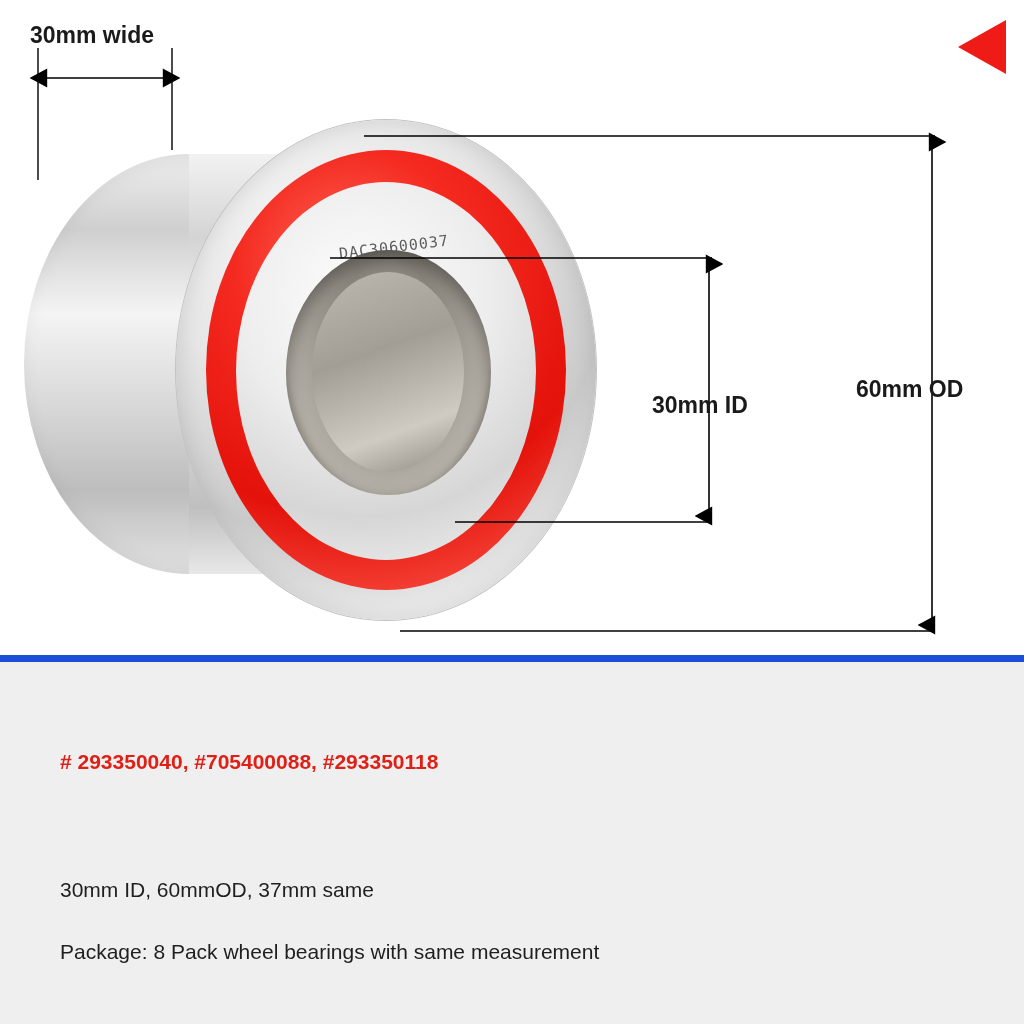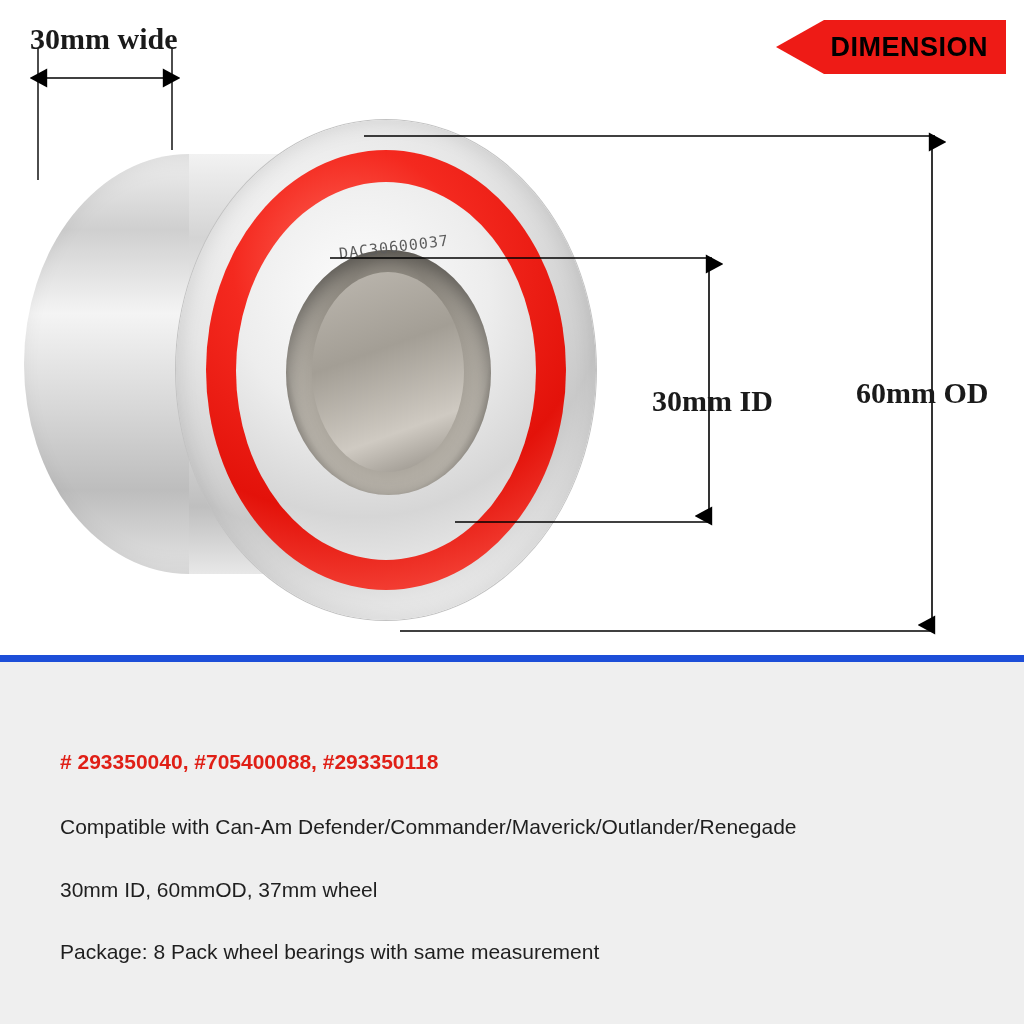--- a/index.html
+++ b/index.html
@@ -59,27 +59,26 @@
     font-size: 27px;
     font-weight: bold;
     letter-spacing: 0.5px;
     white-space: nowrap;
   }
 
   
   .lbl {
     position: absolute;
     color: #1a1a1a;
-    font-size: 30px;
+    font-size: 23px;
     font-weight: bold;
     white-space: nowrap;
-    font-family: Liberation Serif, serif;
   }
   .lbl-width { left: 30px; top: 22px; }
-  .lbl-id    { left: 652px; top: 384px; }
+  .lbl-id    { left: 652px; top: 392px; }
   .lbl-od    { left: 856px; top: 376px; }
 
   
   .bearing {
     position: absolute;
     left: 24px;
     top: 120px;
     width: 560px;
     height: 510px;
   }
@@ -194,23 +193,20 @@
 </style>
 </head>
 <body>
 
 <div class="page">
 
   <div class="diagram">
 
     <div class="banner">
       <div class="banner-arrow"></div>
-      <div class="banner-box">
-        <span class="banner-text">DIMENSION</span>
-      </div>
     </div>
 
     <div class="bearing">
       <div class="barrel"></div>
       <div class="barrel-fill"></div>
       <div class="ring-outer"></div>
       <div class="ring-red"></div>
       <div class="ring-face"></div>
       <div class="bore"></div>
       <div class="bore-inner"></div>
@@ -246,18 +242,17 @@
       <line x1="709" y1="264" x2="709" y2="516" stroke="#000" stroke-width="1.6" marker-start="url(#arrUp)" marker-end="url(#arrDown)"></line>
     </svg>
 
     <div class="lbl lbl-width">30mm wide</div>
     <div class="lbl lbl-id">30mm ID</div>
     <div class="lbl lbl-od">60mm OD</div>
   </div>
 
   <div class="panel">
     <div class="line red l1"># 293350040, #705400088, #293350118</div>
-    <div class="line l2">Compatible with Can-Am Defender/Commander/Maverick/Outlander/Renegade</div>
-    <div class="line l3">30mm ID, 60mmOD, 37mm wheel</div>
+    <div class="line l3">30mm ID, 60mmOD, 37mm same</div>
     <div class="line l4">Package: 8 Pack wheel bearings with same measurement</div>
   </div>
 
 </div>
 
 </body></html>

